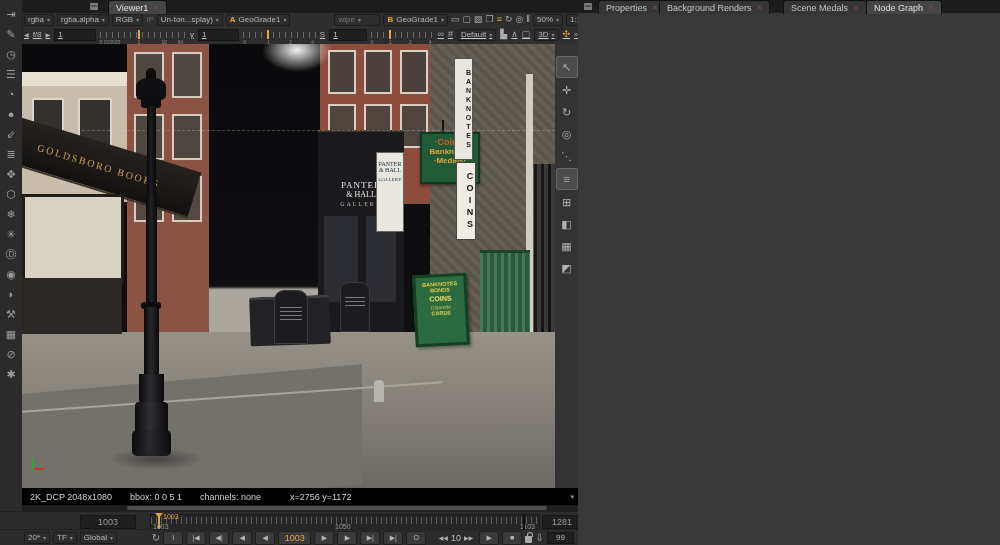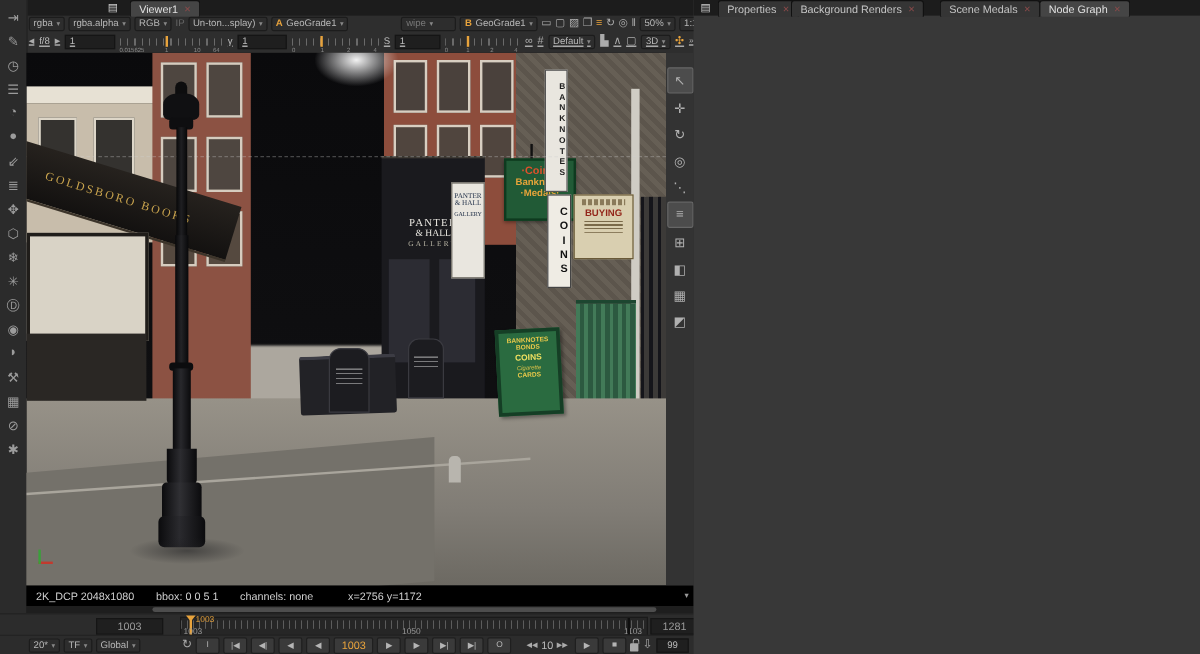--- a/index.html
+++ b/index.html
@@ -216,25 +216,20 @@
       <div style="font-size:9px;font-weight:bold;color:#e0512c;margin-top:3px;">·Coins·</div>
       <div style="font-size:8px;font-weight:bold;color:#e8a43a;">Banknotes</div>
       <div style="font-size:8px;font-weight:bold;color:#e8a43a;">·Medals·</div>
     </div>
     <div class="a" style="left:420px;top:76px;width:2px;height:12px;background:#111;"></div>
 
     <div class="a" style="left:432px;top:14px;width:17px;height:100px;background:#e9e6df;border:1px solid #555;writing-mode:vertical-rl;text-orientation:upright;font-size:7px;font-weight:bold;color:#1d1d1d;letter-spacing:2px;text-align:center;">BANKNOTES</div>
 
     <div class="a" style="left:434px;top:118px;width:18px;height:76px;background:#efece4;border:1px solid #444;writing-mode:vertical-rl;text-orientation:upright;font-size:9px;font-weight:bold;color:#111;letter-spacing:2px;text-align:center;">COINS</div>
 
-    <div class="a" style="left:456px;top:118px;width:48px;height:52px;background:#d9cfb0;border:1px solid #6a5a38;text-align:center;">
-      <div style="height:5px;margin:3px 6px 0;background:repeating-linear-gradient(90deg,#8a7a5a 0 3px,transparent 3px 5px);"></div>
-      <div style="font-size:8px;font-weight:bold;color:#93261a;margin-top:2px;">BUYING</div>
-      <div style="height:10px;margin:2px 8px 0;background:repeating-linear-gradient(#7a6a4a 0 1px,transparent 1px 3px);"></div>
-    </div>
 
     <div class="a" style="left:458px;top:206px;width:50px;height:86px;background:repeating-linear-gradient(90deg,#427a58 0 3px,#2c5940 3px 7px);border-top:3px solid #1d4630;"></div>
 
     <div class="a" style="left:0;top:86px;width:533px;height:0;border-top:1px dashed rgba(210,210,210,.3);"></div>
 
     <div class="a" style="left:240px;top:-16px;width:70px;height:44px;background:radial-gradient(closest-side,rgba(255,255,255,.95),rgba(255,255,255,0));"></div>
 
     <div class="a" style="left:0;top:288px;width:533px;height:156px;background:linear-gradient(#979288,#807c75 60%,#6c6962);"></div>
     <div class="a" style="left:-20px;top:336px;width:360px;height:120px;background:#74716a;transform:skewY(-5deg);"></div>
     <div class="a" style="left:0;top:352px;width:420px;height:2px;background:#a9a59c;transform:skewY(-4deg);"></div>

